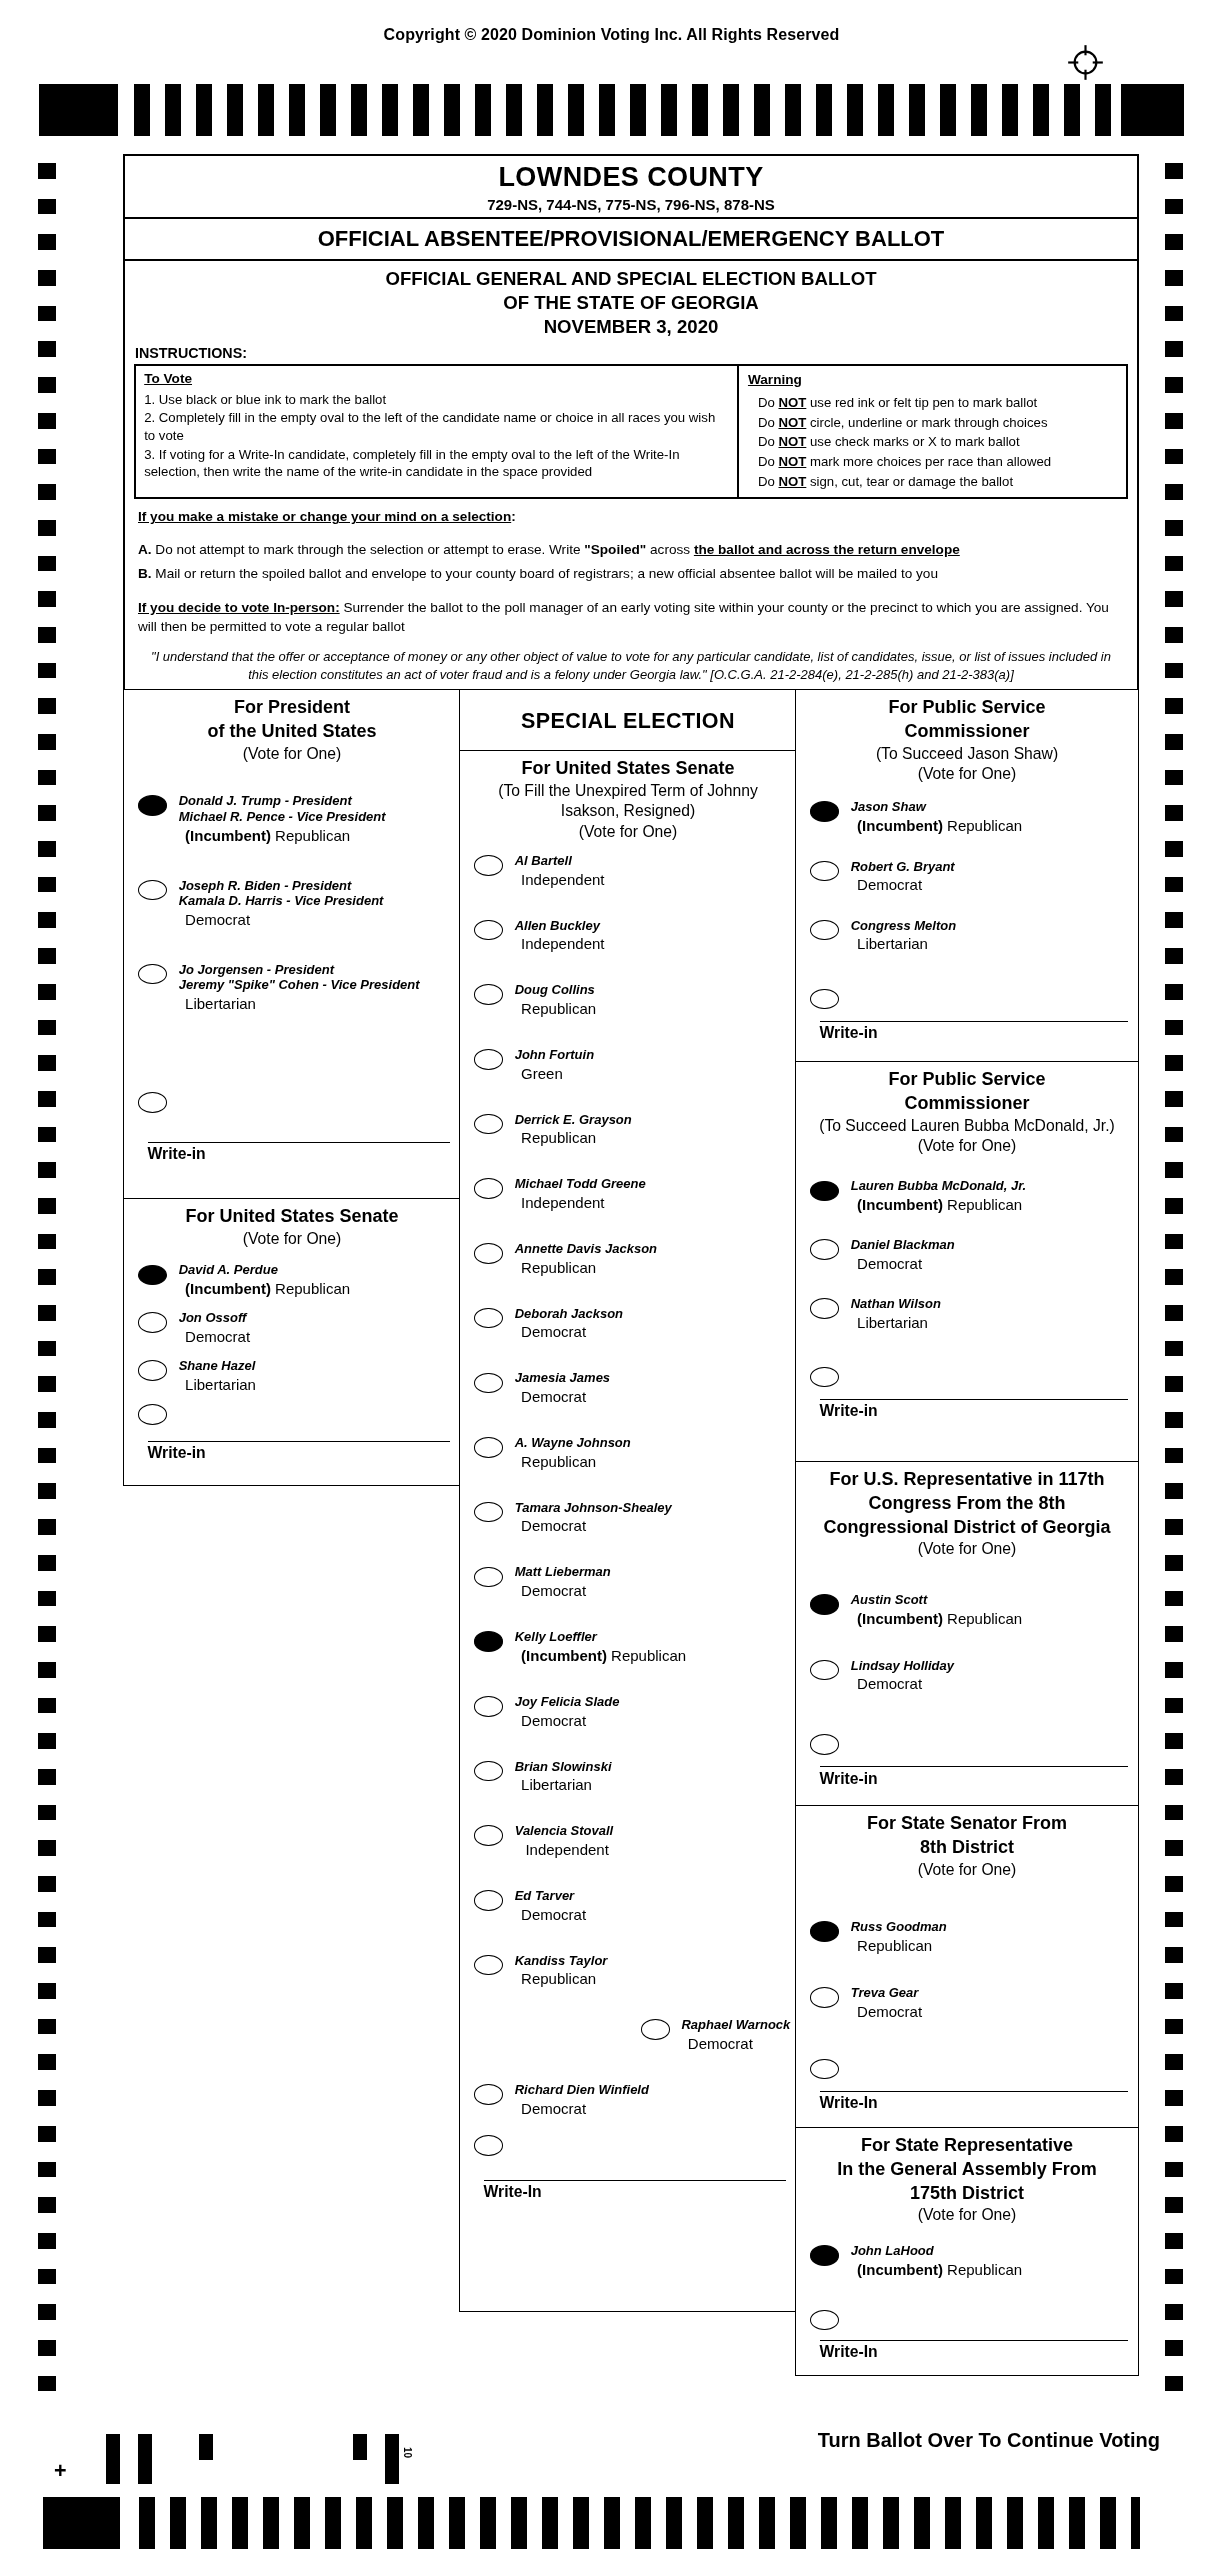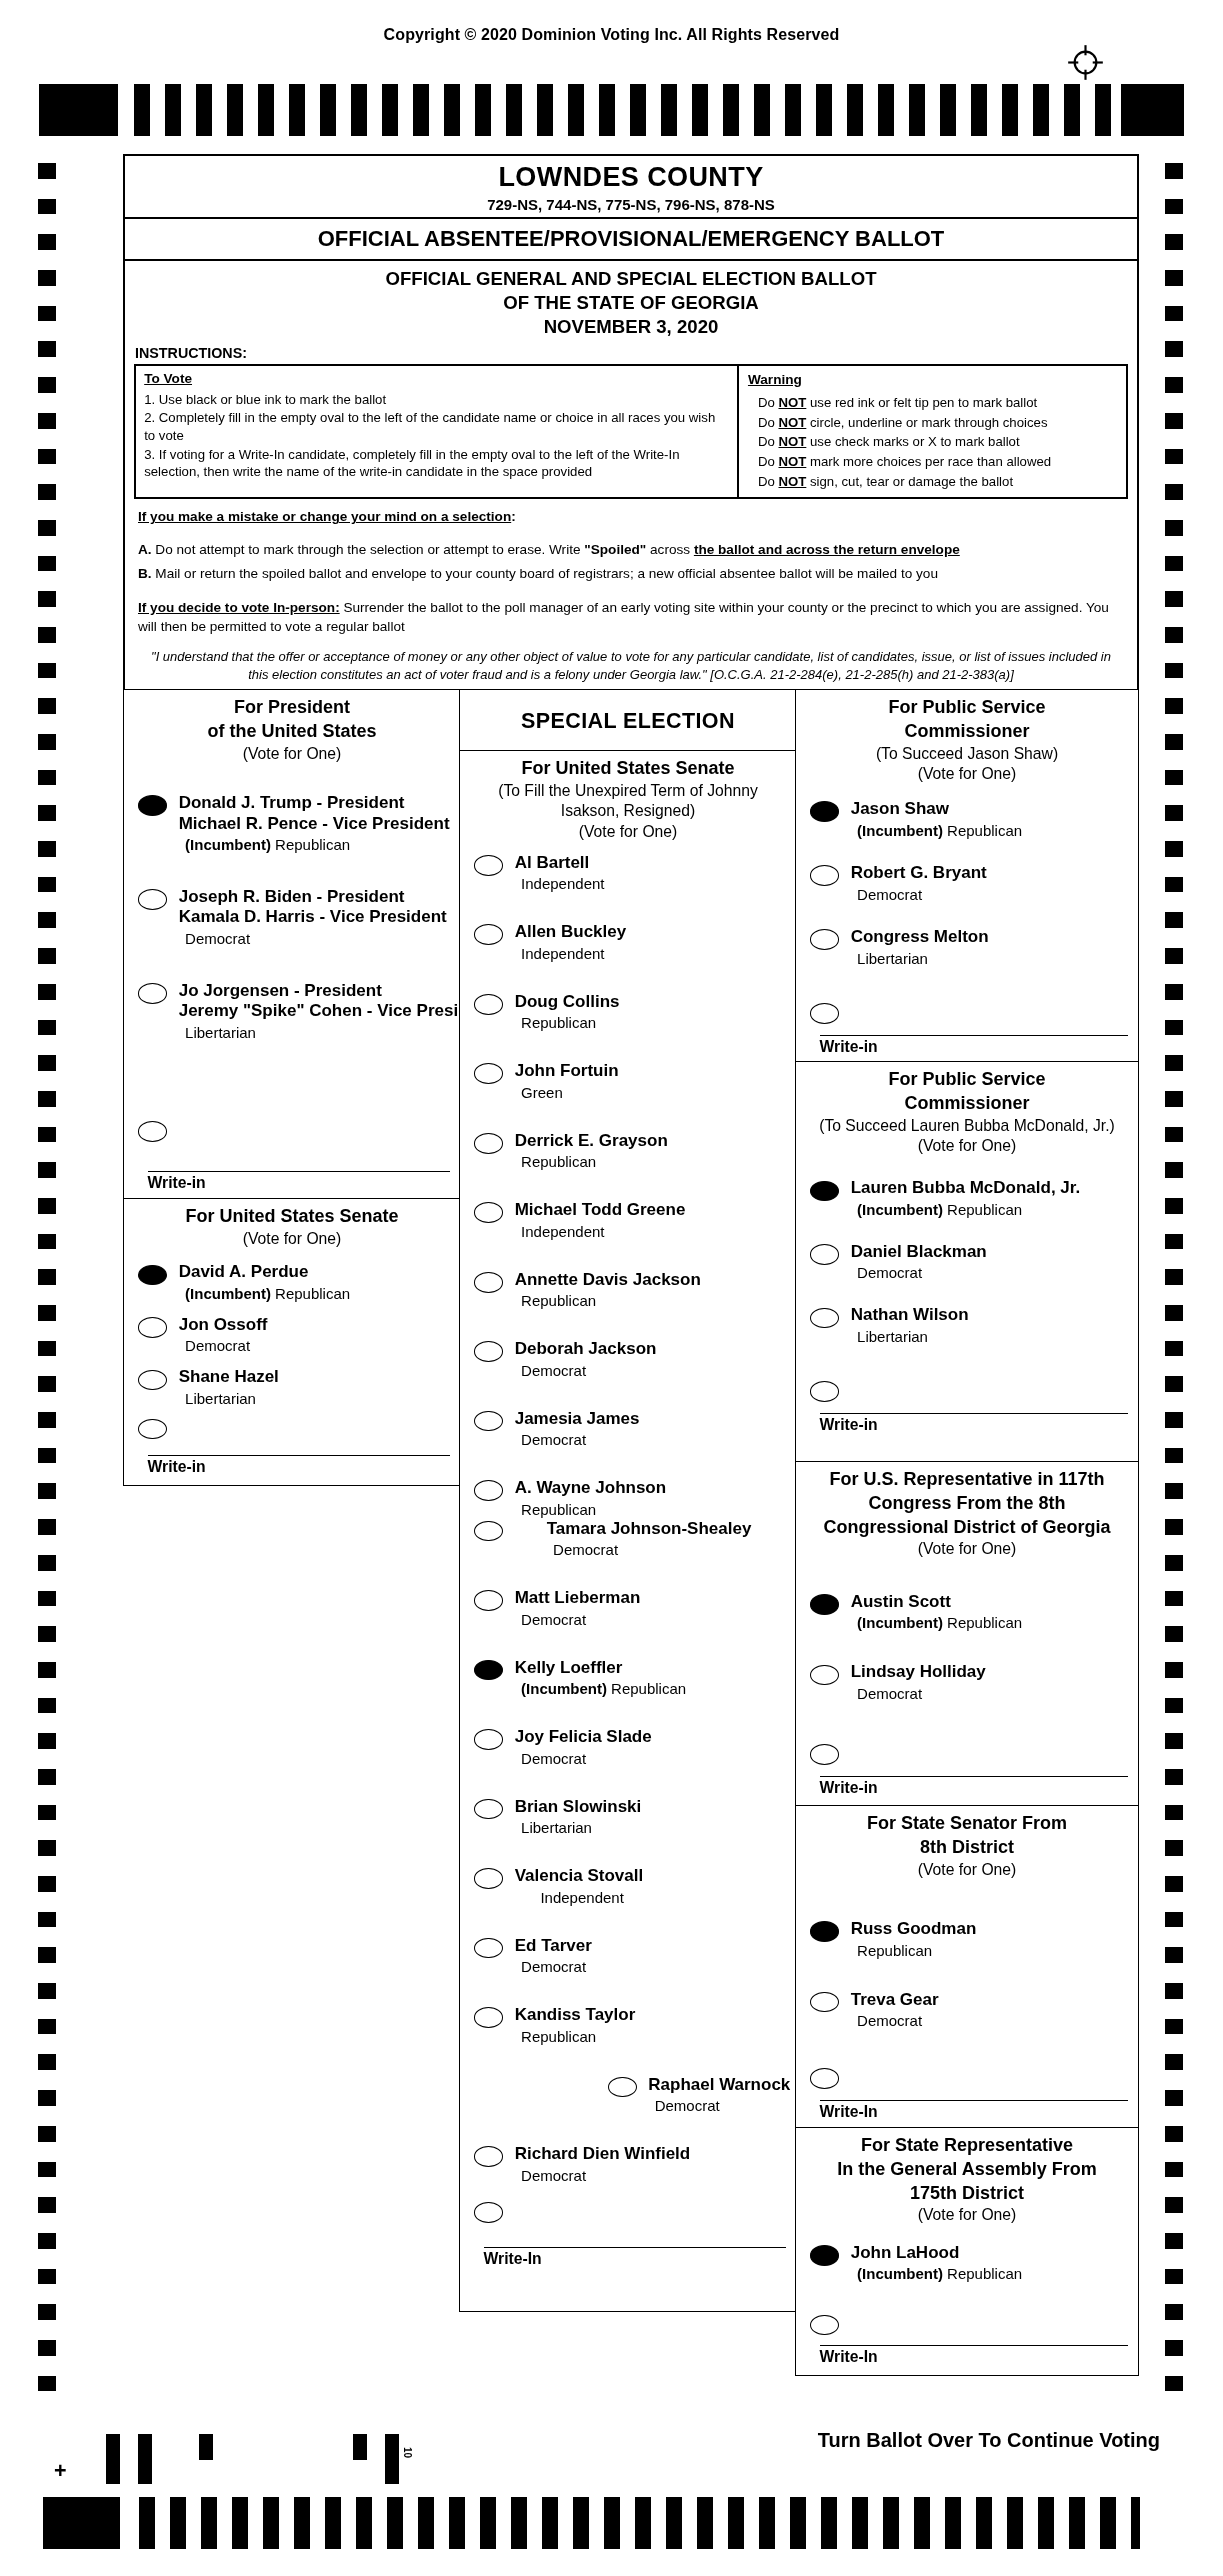--- a/index.html
+++ b/index.html
@@ -65,21 +65,21 @@
   #c-usrep{top:1461px;left:795px;width:342px;height:343px;}
   #c-ssen{top:1805px;left:795px;width:342px;height:322px;}
   #c-srep{top:2127px;left:795px;width:342px;height:247px;}
 
   .c-title{text-align:center;font-weight:700;font-size:18px;line-height:1.32;margin-top:6px;}
   .c-sub{text-align:center;font-size:15.7px;line-height:1.32;}
   .cand{display:flex;align-items:flex-start;margin-left:14.3px;margin-right:5.7px;}
   .oval{flex:none;width:27px;height:18.6px;border:1.4px solid #000;border-radius:50%;margin-top:2.1px;background:#fff;}
   .oval.filled{background:#000;}
   .ctext{margin-left:11.4px;}
-  .cname{font-size:17px;font-weight:700;line-height:1.2;white-space:nowrap;}
+  .cname{font-size:13px;font-weight:700;line-height:1.2;white-space:nowrap;font-style:italic;}
   .cparty{font-size:15px;margin-left:6.4px;margin-top:2.1px;line-height:1.2;}
   .writein{margin-left:23.6px;margin-right:10px;border-top:1.4px solid #000;font-size:15.7px;font-weight:700;padding-top:2.1px;}
 
   
   #plus-mark{top:2459px;left:54px;font-size:21.5px;font-weight:700;}
   #stub-bars{top:2434px;left:106px;width:300px;height:52px;}
   #stub-bars i{position:absolute;top:0;background:#000;width:14.3px;display:block;}
   #stub-bars .t{height:50px;}
   #stub-bars .s{height:26px;}
   #sb1{left:0;} #sb2{left:32px;} #sb3{left:93px;} #sb4{left:247px;} #sb5{left:279px;}
@@ -416,21 +416,21 @@
         <div class="cparty"><span>Democrat</span></div>
       </div>
     </div>
     <div class="cand" style="margin-top: 29px;">
       <span class="oval"></span>
       <div class="ctext">
         <div class="cname"><span class="b">A. Wayne Johnson</span></div>
         <div class="cparty"><span>Republican</span></div>
       </div>
     </div>
-    <div class="cand" style=" gap: 32px;">
+    <div class="cand" style="margin-top: 29px;">
       <span class="oval"></span>
       <div class="ctext">
         <div class="cname"><span class="b">Tamara Johnson-Shealey</span></div>
         <div class="cparty"><span>Democrat</span></div>
       </div>
     </div>
     <div class="cand" style="margin-top: 29px;">
       <span class="oval"></span>
       <div class="ctext">
         <div class="cname"><span class="b">Matt Lieberman</span></div>

